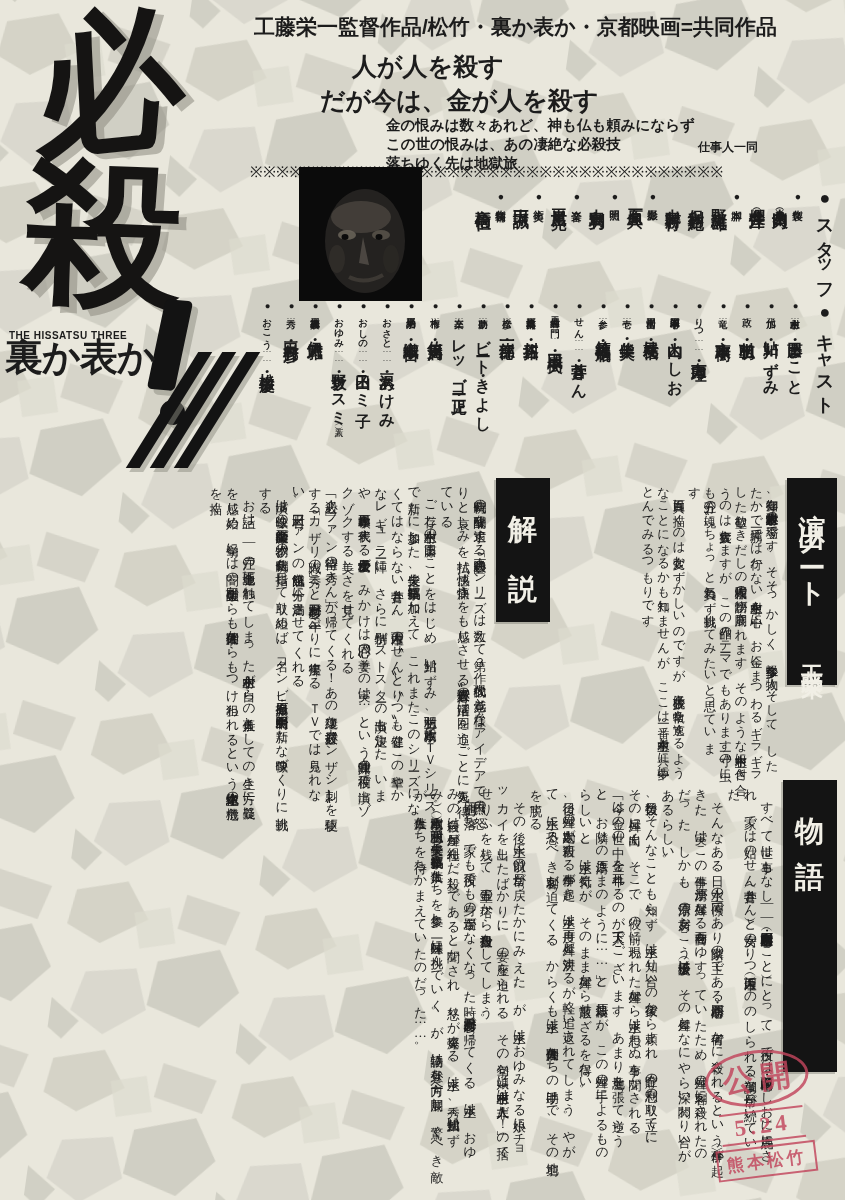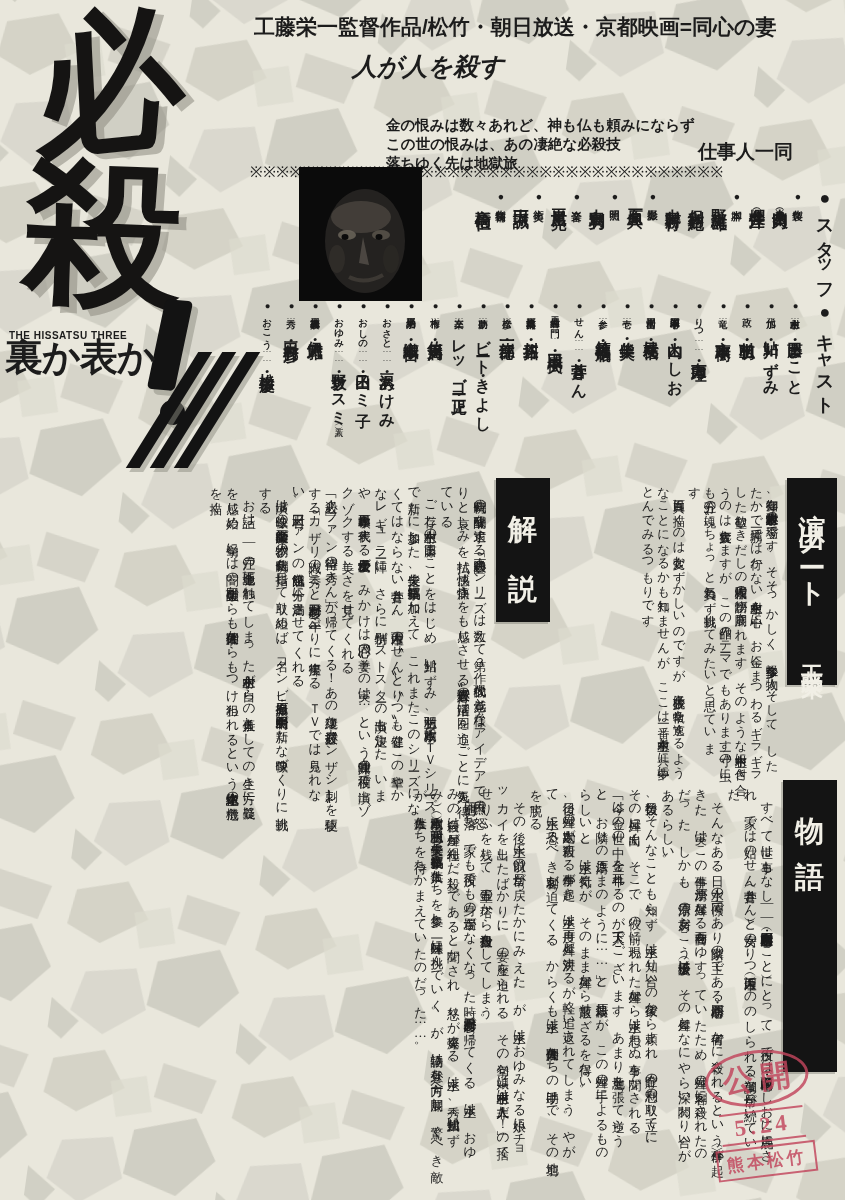--- a/index.html
+++ b/index.html
@@ -8,25 +8,25 @@
     background:#e9e7dc;color:#1c1c1c;overflow:hidden;
     font-family:"Liberation Serif","DejaVu Serif",serif;
   }
   .bglayer{position:absolute;inset:0;z-index:0;}
   .layer{position:absolute;z-index:1;}
   .vtext{writing-mode:vertical-rl;text-orientation:upright;}
 
   
   .credit{left:254px;top:13px;font-family:"Liberation Sans","DejaVu Sans",sans-serif;
           font-weight:bold;font-size:21px;letter-spacing:0px;white-space:nowrap;}
-  .tag1{left:352px;top:50px;font-family:"Liberation Sans",sans-serif;font-weight:bold;font-size:25px;font-style:italic;}
+  .tag1{left:352px;top:50px;font-family:"Liberation Sans",sans-serif;font-weight:bold;font-size:25px;}
   .tag2{left:320px;top:84px;font-family:"Liberation Sans",sans-serif;font-weight:bold;font-size:25px;}
   .subs{left:386px;top:116px;font-family:"Liberation Sans",sans-serif;font-weight:bold;
         font-size:14.5px;line-height:19px;white-space:pre-line;}
-  .signature{left:698px;top:139px;font-family:"Liberation Sans",sans-serif;font-weight:bold;font-size:19px;}
+  .signature{left:698px;top:139px;font-family:"Liberation Sans",sans-serif;font-weight:bold;font-size:12px;}
   .divider{left:250px;top:161px;width:590px;font-size:15px;letter-spacing:0.6px;
            white-space:nowrap;overflow:hidden;}
 
   
   .kanji{position:absolute;font-weight:bold;color:#151413;
          text-shadow:8px 6px 0 rgba(140,139,128,0.55);}
   .kanji1{left:34px;top:8px;font-size:150px;line-height:1;transform:rotate(-6deg) skewX(-3deg);}
   .kanji2{left:24px;top:156px;font-size:158px;line-height:1;transform:rotate(2deg);}
   .bang-bar{position:absolute;left:156px;top:300px;width:28px;height:90px;background:#131313;
             transform:skewX(-7deg) rotate(5deg);border-radius:5px;
@@ -104,22 +104,23 @@
         <polygon points="100,80 160,60 185,100 150,140 95,125" fill="#c6c5b9" opacity="0.7"></polygon>
         <polygon points="30,100 80,90 95,130 55,160 20,140" fill="#d6d5ca" opacity="0.8"></polygon>
         <polygon points="120,10 175,20 165,55 115,45" fill="#c9c8bc" opacity="0.6"></polygon>
         <polygon points="0,130 30,150 15,170 0,160" fill="#c2c1b5" opacity="0.6"></polygon>
         <polygon points="70,35 105,25 115,60 80,70" fill="#dddccf" opacity="0.7"></polygon>
       </pattern>
     </defs>
     <rect width="845" height="1200" fill="url(#camo)"></rect>
   </svg>
 
-  <div class="layer credit">工藤栄一監督作品/松竹・朝日放送・京都映画=同心の妻</div>
+  <div class="layer credit">工藤栄一監督作品/松竹・裏か表か・京都映画=共同作品</div>
   <div class="layer tag1">人が人を殺す</div>
+  <div class="layer tag2">だが今は、金が人を殺す</div>
   <div class="layer subs">金の恨みは数々あれど、神も仏も頼みにならず
 この世の恨みは、あの凄絶な必殺技
 落ちゆく先は地獄旅</div>
   <div class="layer signature">仕事人一同</div>
   <div class="layer divider">※※※※※※※※※※※※※※※※※※※※※※※※※※※※※※※※※※※※</div>
 
   <div class="layer kanji kanji1">必</div>
   <div class="layer kanji kanji2">殺</div>
   <div class="bang-bar layer"></div>
   <div class="bang-dot layer"></div>

